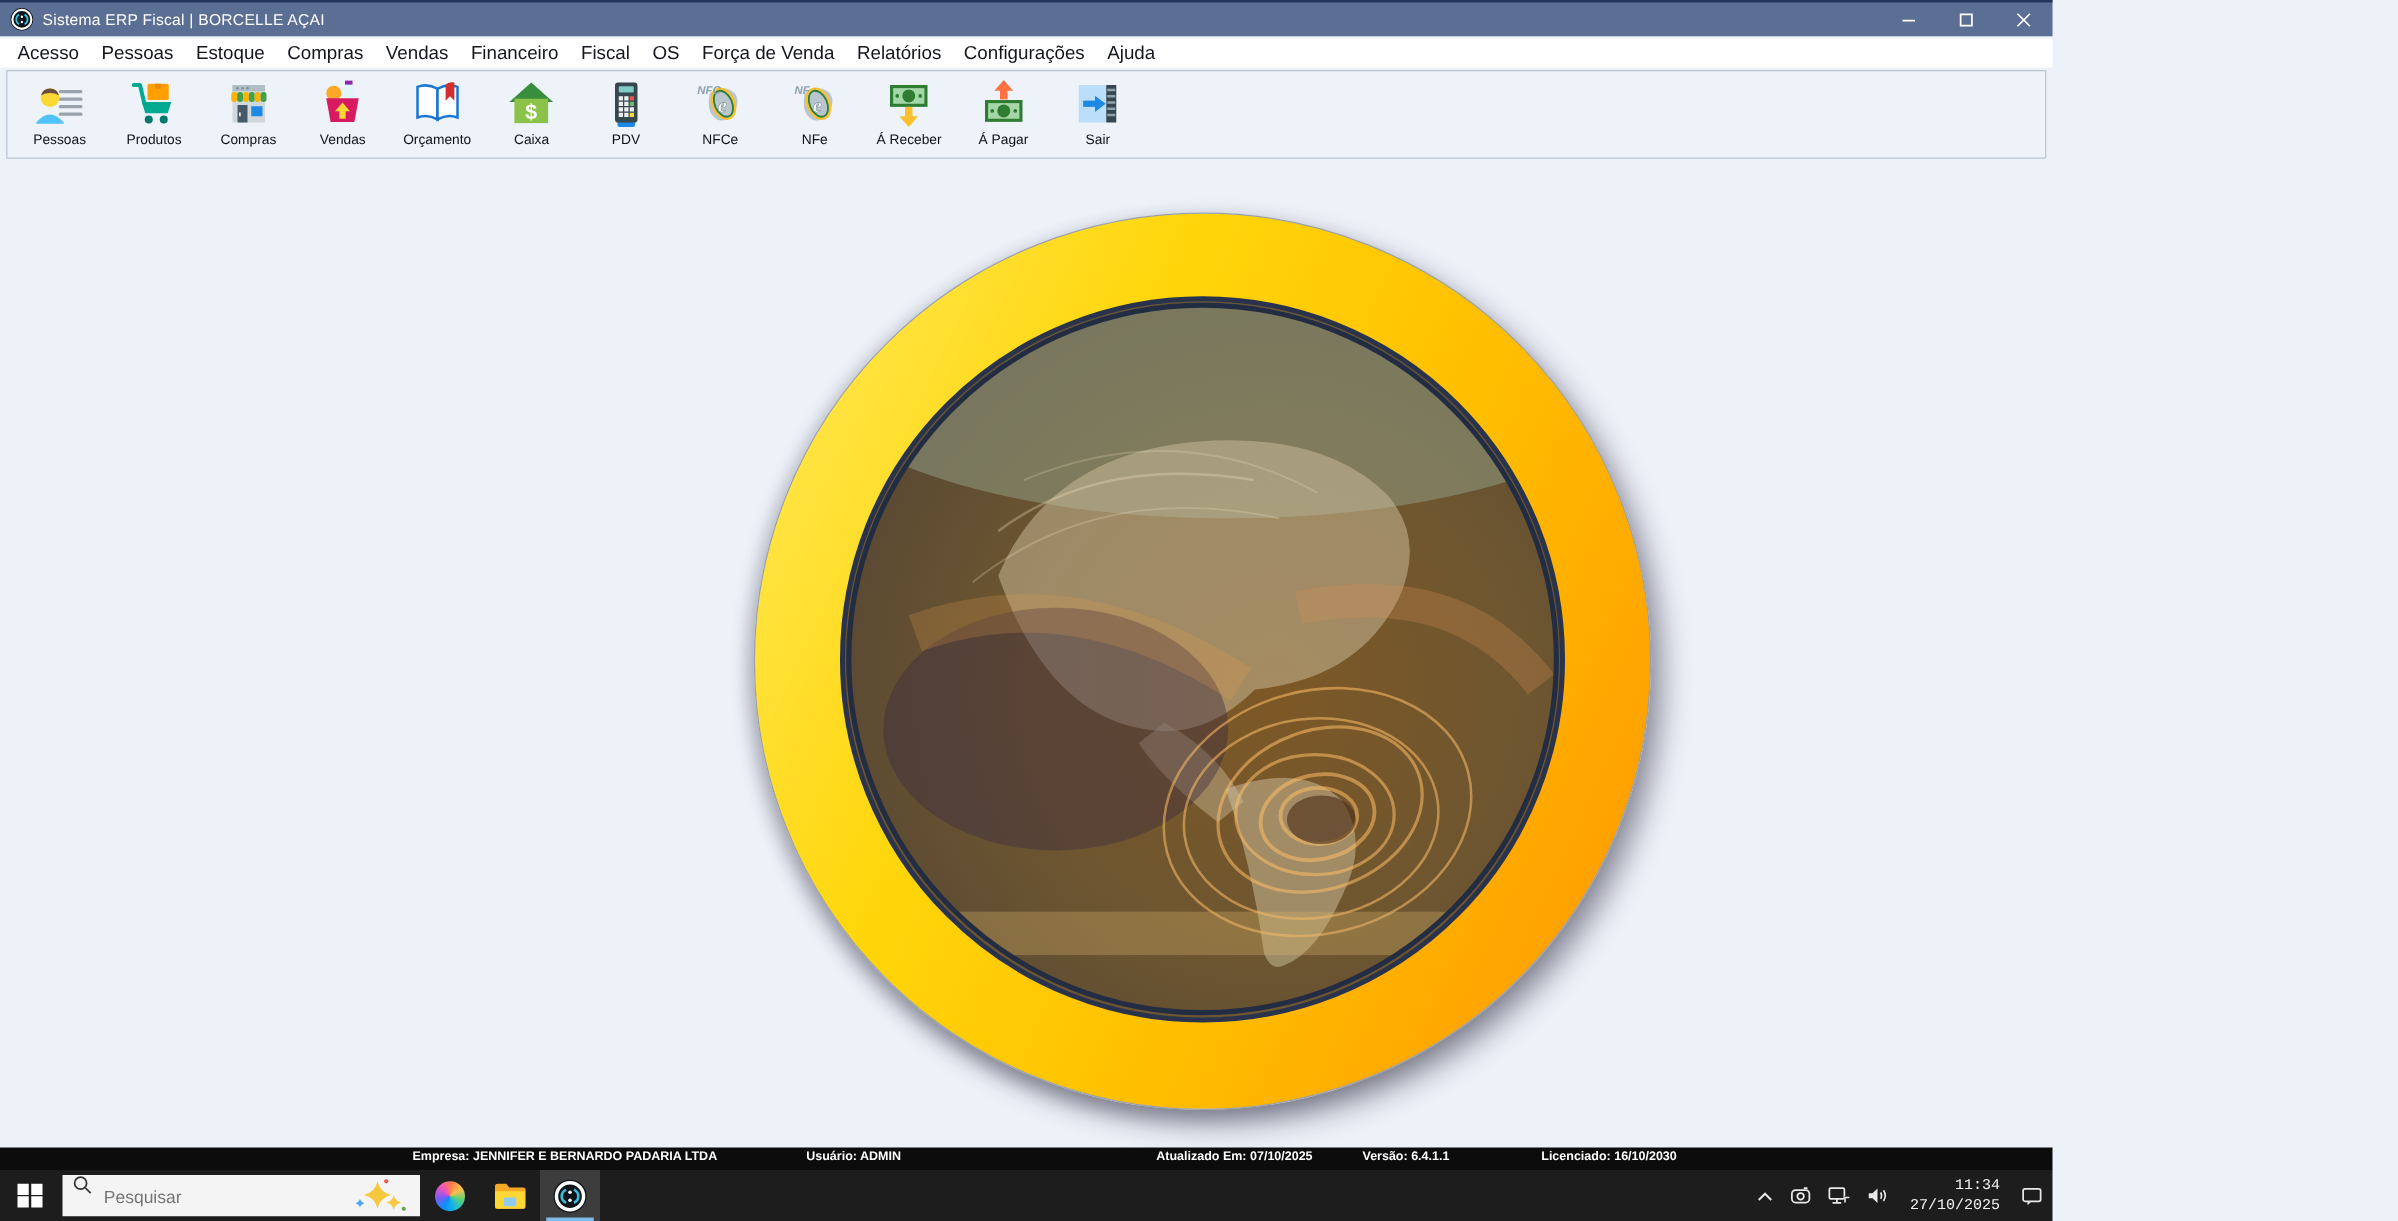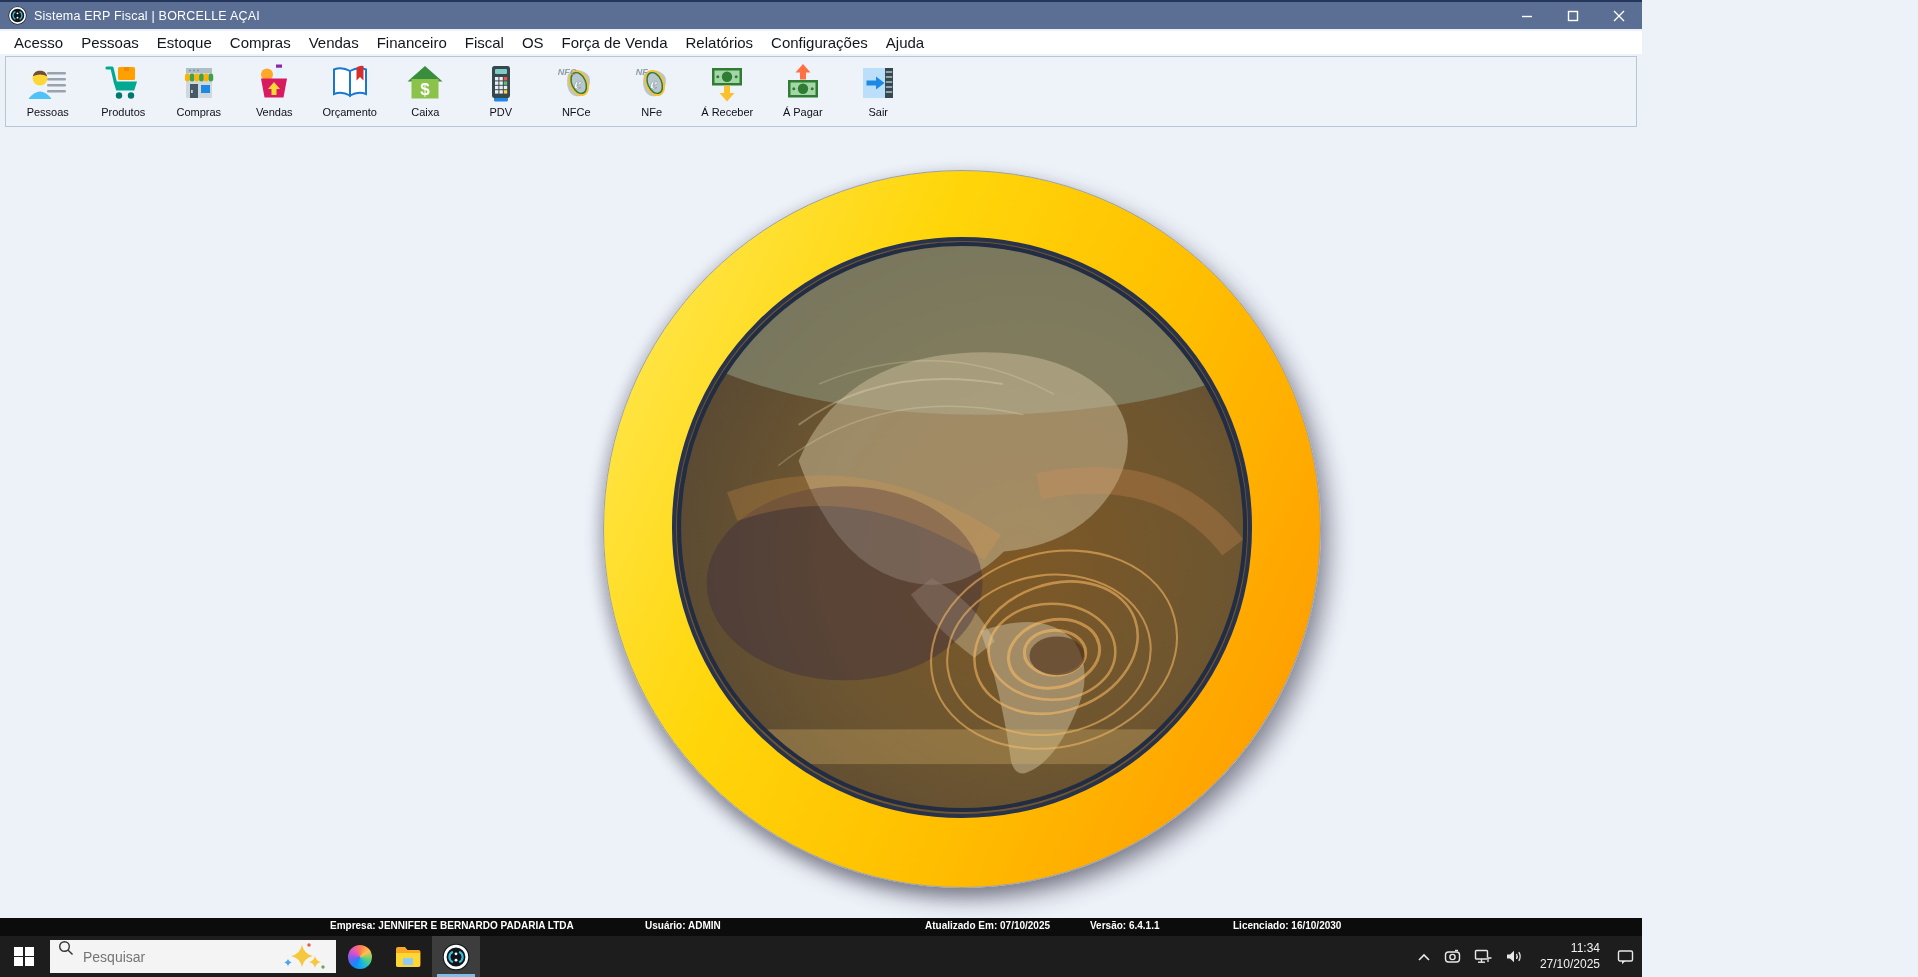--- a/index.html
+++ b/index.html
@@ -43,21 +43,21 @@
   .start-btn { width:48px; height:41px; display:flex; align-items:center; justify-content:center; }
   .win-logo { display:grid; grid-template-columns:9px 9px; grid-template-rows:9px 9px; gap:1.5px; }
   .win-logo div { background:#ffffff; }
   .search-box { width:286px; height:33px; background:#f4f4f4; display:flex; padding:0 8px; margin-left:2px; }
   .search-box input { border:none; outline:none; background:transparent; font-size:14px; color:#222; width:140px; font-family:"Liberation Sans",sans-serif; }
   .search-box .sparkles { margin-left:auto; }
   .tb-icon-btn { width:48px; height:41px; display:flex; align-items:center; justify-content:center; position:relative; }
   .tb-icon-btn.active { background:#3d3d3d; }
   .tb-icon-btn.active::after { content:""; position:absolute; bottom:0; left:5px; right:5px; height:3px; background:#7fbce9; }
   .copilot-disc { width:24px; height:24px; border-radius:50%; background:conic-gradient(from 210deg,#0d8dff,#7b5cf0,#e752c4,#ff7c4d,#ffc14d,#57d17a,#19b7e0,#0d8dff); }
-  .tray { margin-left:auto; display:flex; align-items:center; gap:13px; padding-right:8px; }
+  .tray { margin-left:auto; display:flex; align-items:center; gap:13px; padding-right:8px;font-family:Liberation Mono, monospace; }
   .tray .t-ico { display:flex; align-items:center; justify-content:center; }
   .clock { text-align:right; font-size:12px; color:#f2f2f2; line-height:1.3; margin:0 4px; }
 </style>
 </head>
 <body>
 
 <div id="screen">
 
   <div class="titlebar">
     <svg class="titlebar-icon" viewBox="0 0 40 40">

